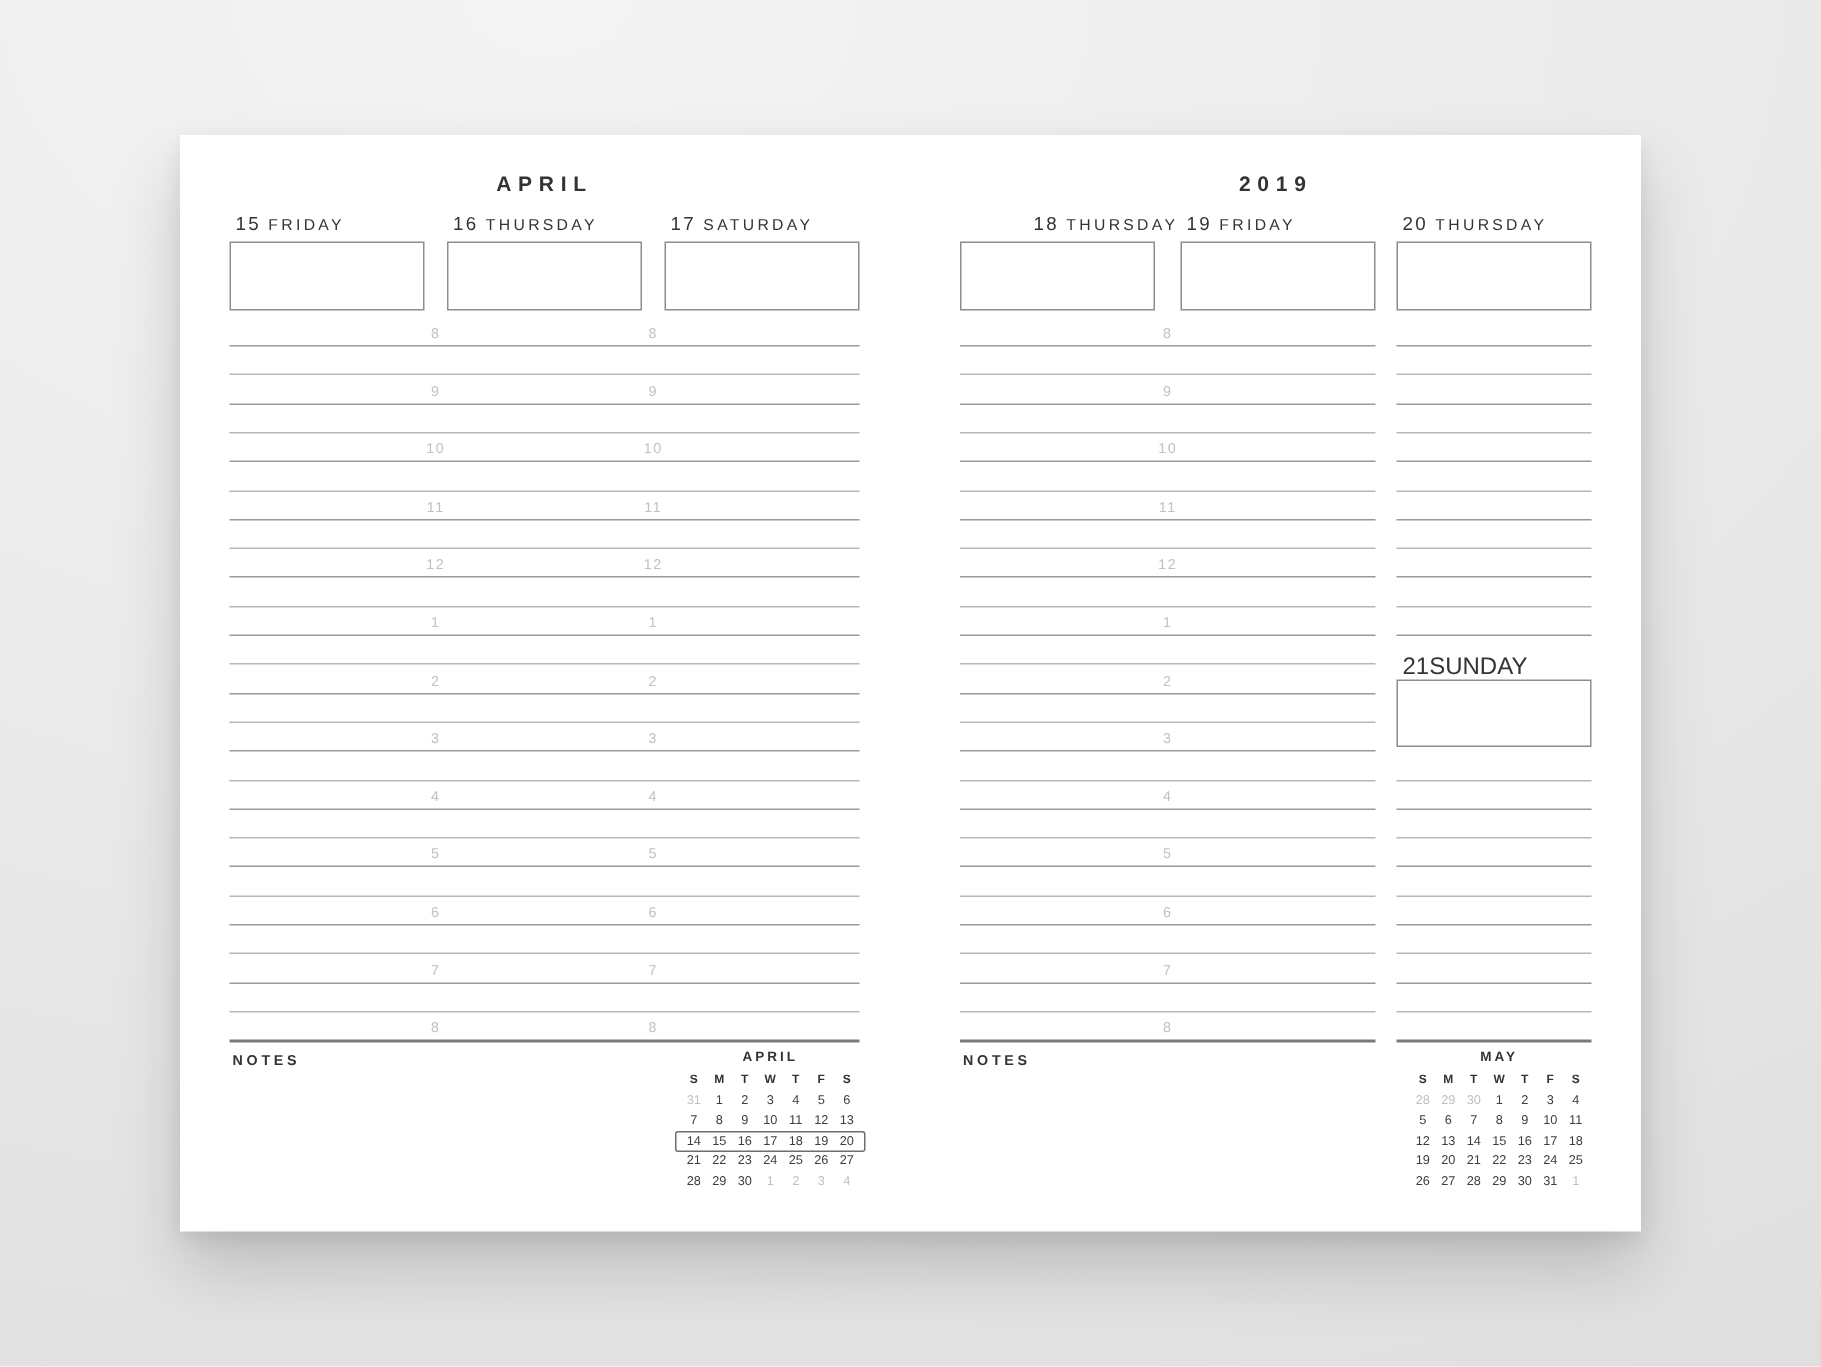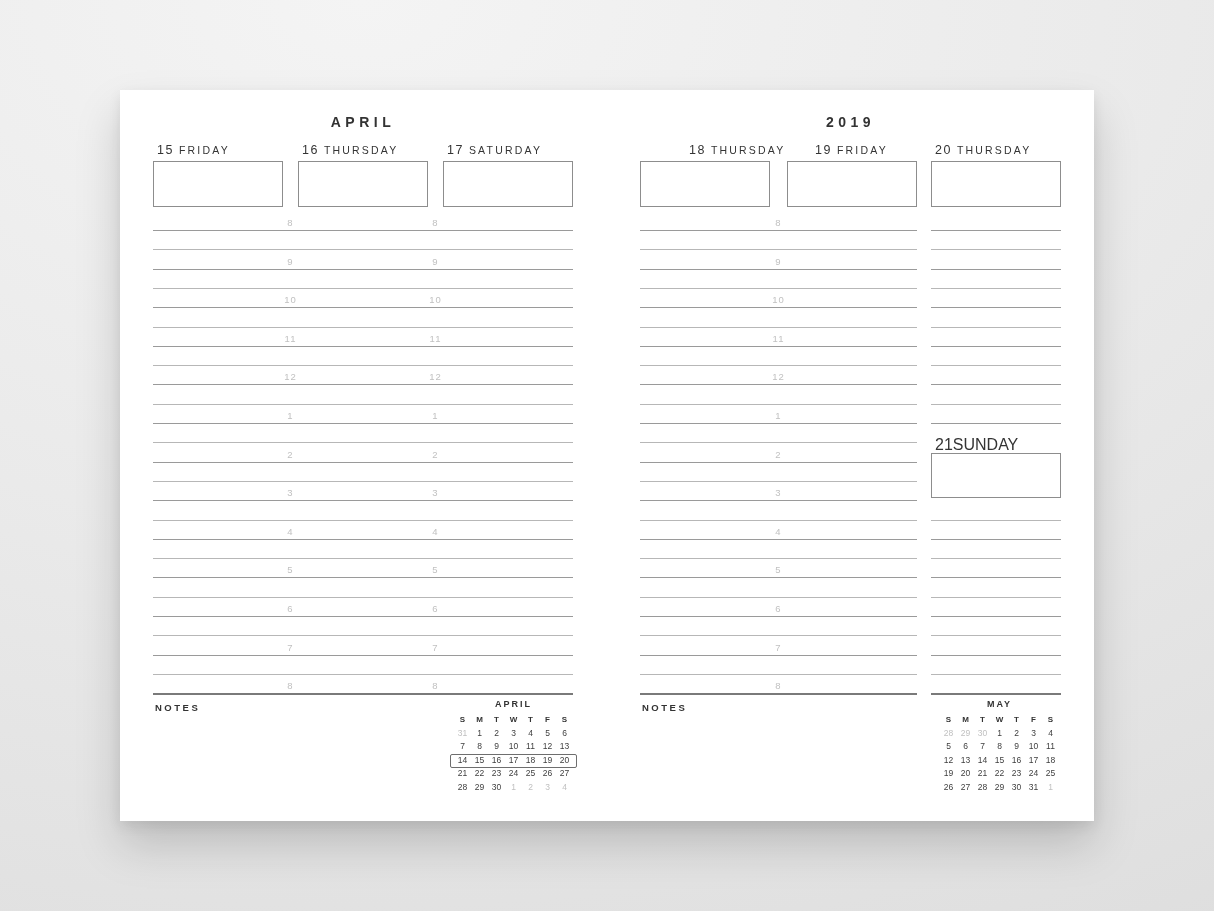--- a/index.html
+++ b/index.html
@@ -73,21 +73,21 @@
     <div class="day-header" style="left:182px;">
       <span class="dn">16</span><span class="dm">THURSDAY</span>
     </div>
     <div class="day-header" style="left:327px;">
       <span class="dn">17</span><span class="dm">SATURDAY</span>
     </div>
 
     <div class="day-header" style="left:525px;margin-left:44px;">
       <span class="dn">18</span><span class="dm">THURSDAY</span>
     </div>
-    <div class="day-header" style="left:695px;">
+    <div class="day-header" style="left:671px;">
       <span class="dn">19</span><span class="dm">FRIDAY</span>
     </div>
     <div class="day-header" style="left:815px;">
       <span class="dn">20</span><span class="dm">THURSDAY</span>
     </div>
 
     <div class="day-box" style="left:33px;"></div>
     <div class="day-box" style="left:178px;"></div>
     <div class="day-box" style="left:323px;"></div>
     <div class="day-box" style="left:520px;"></div>

